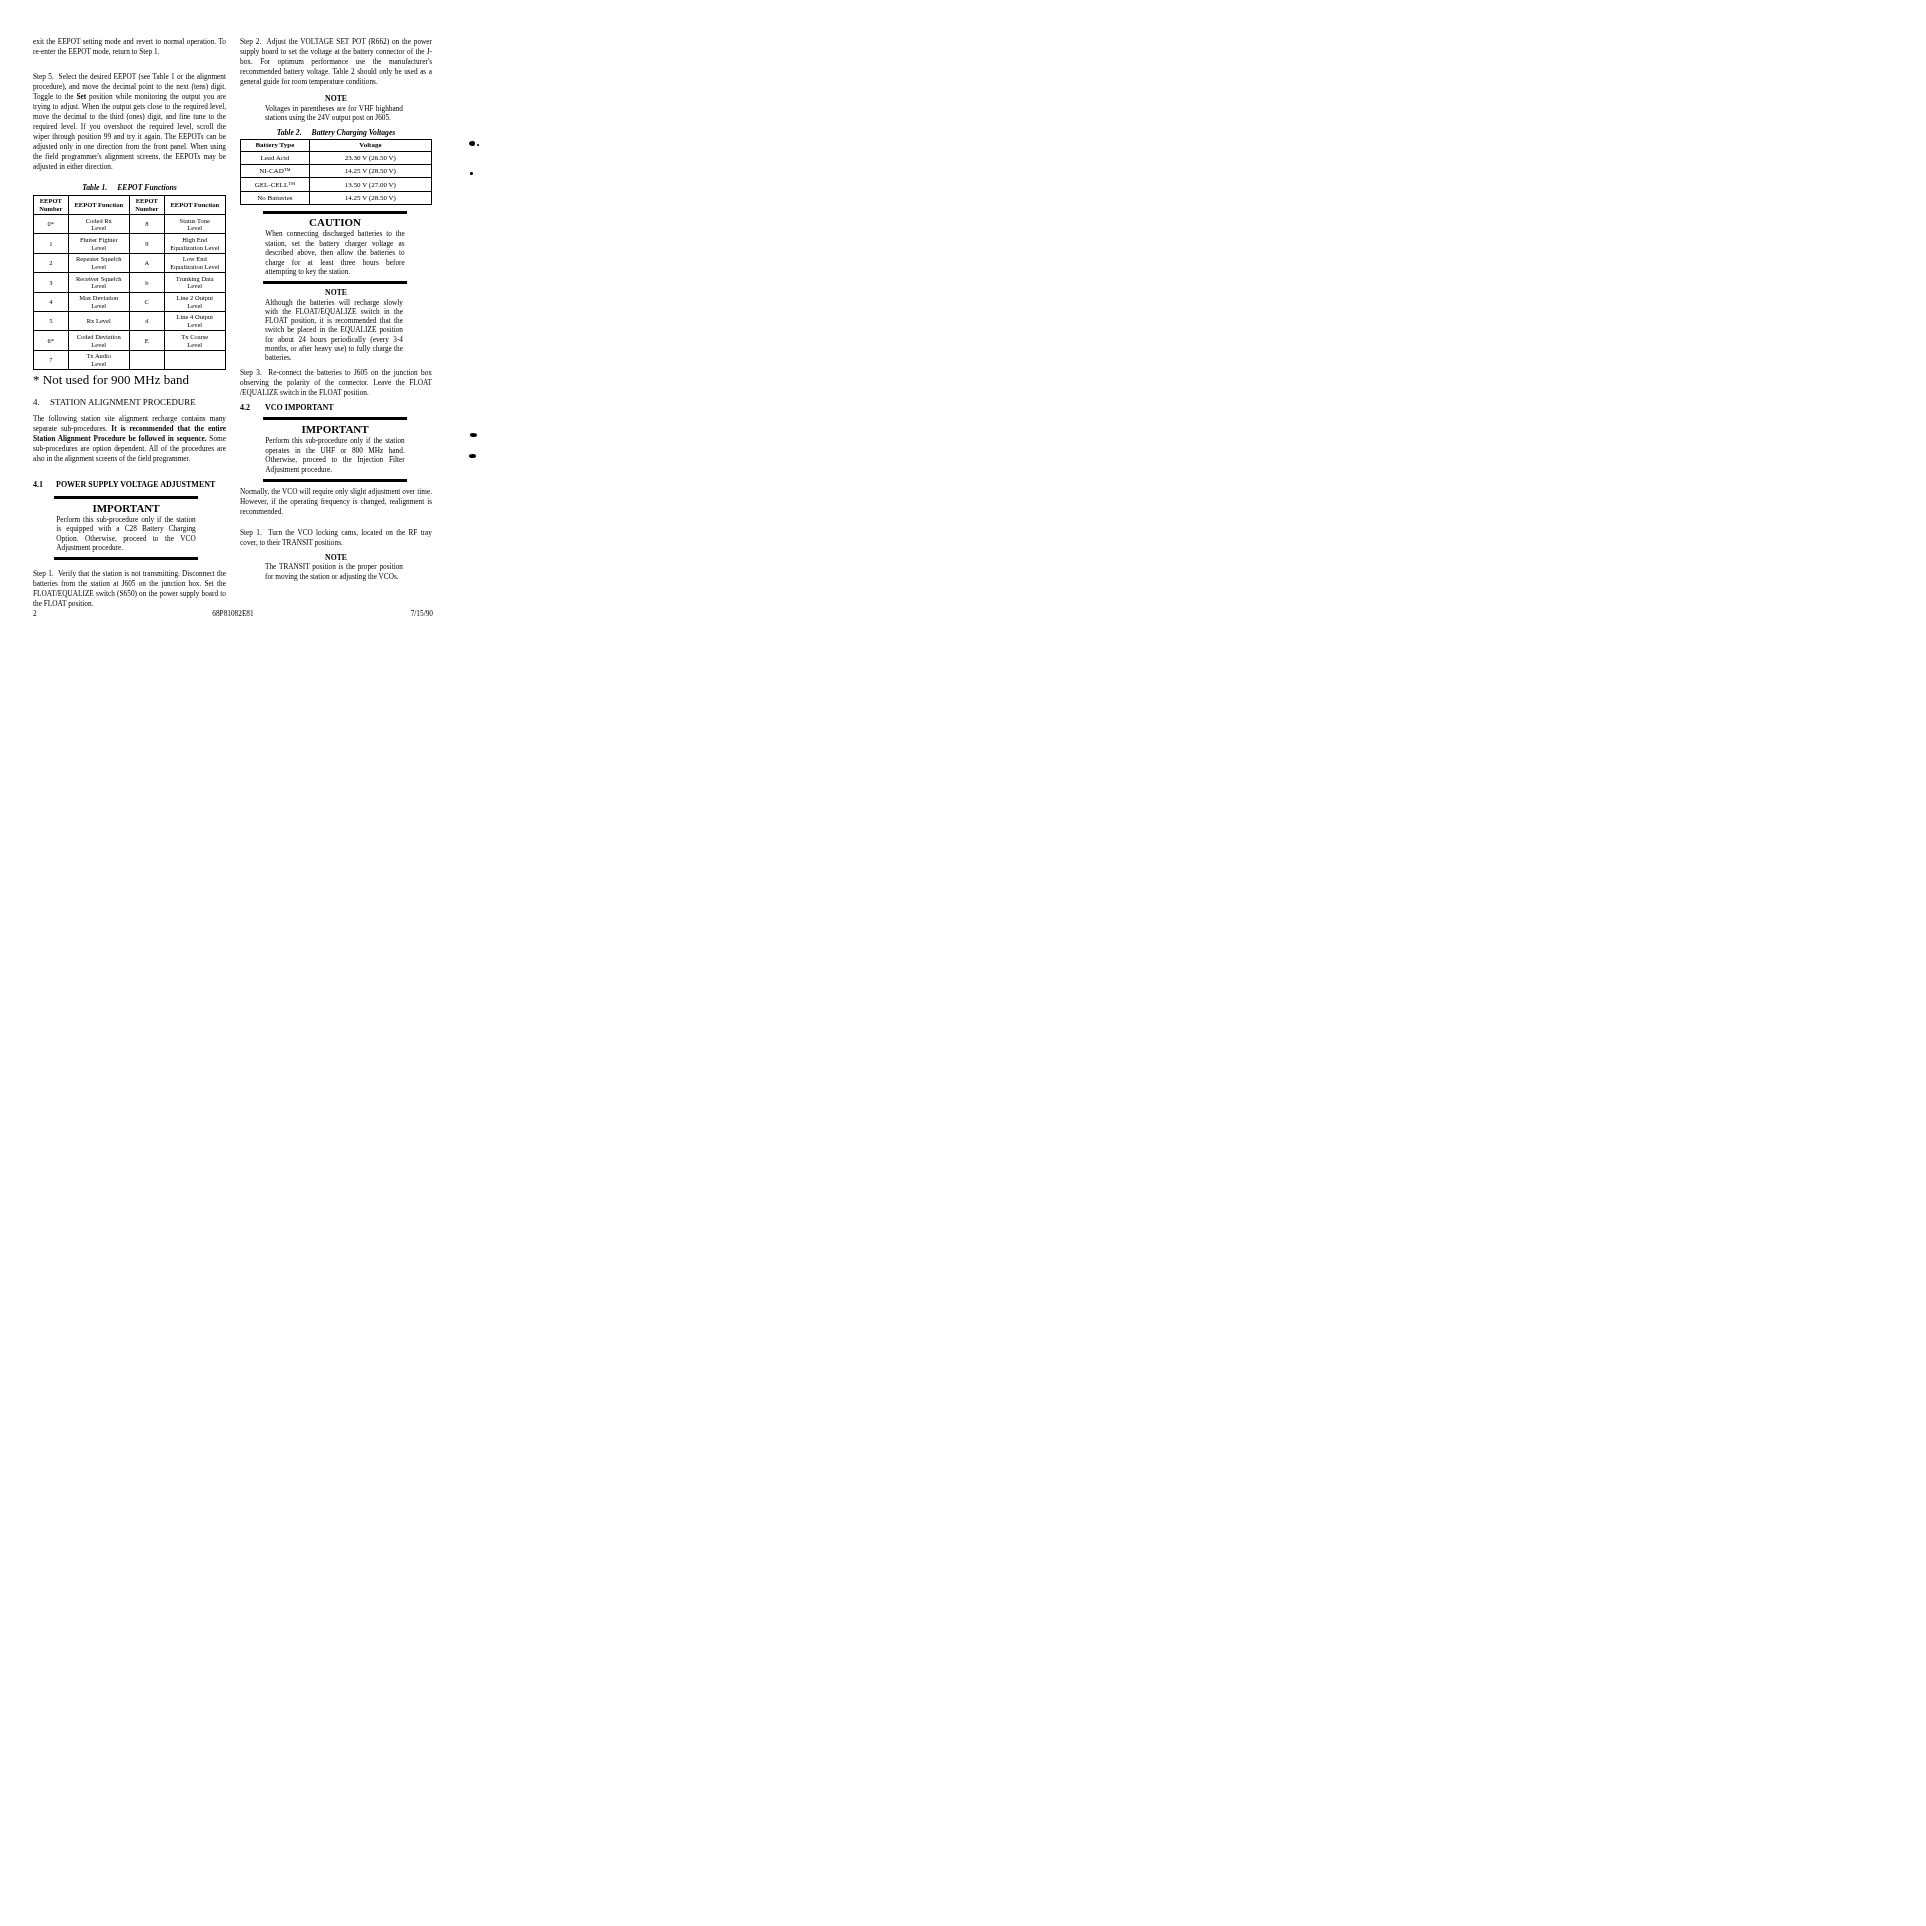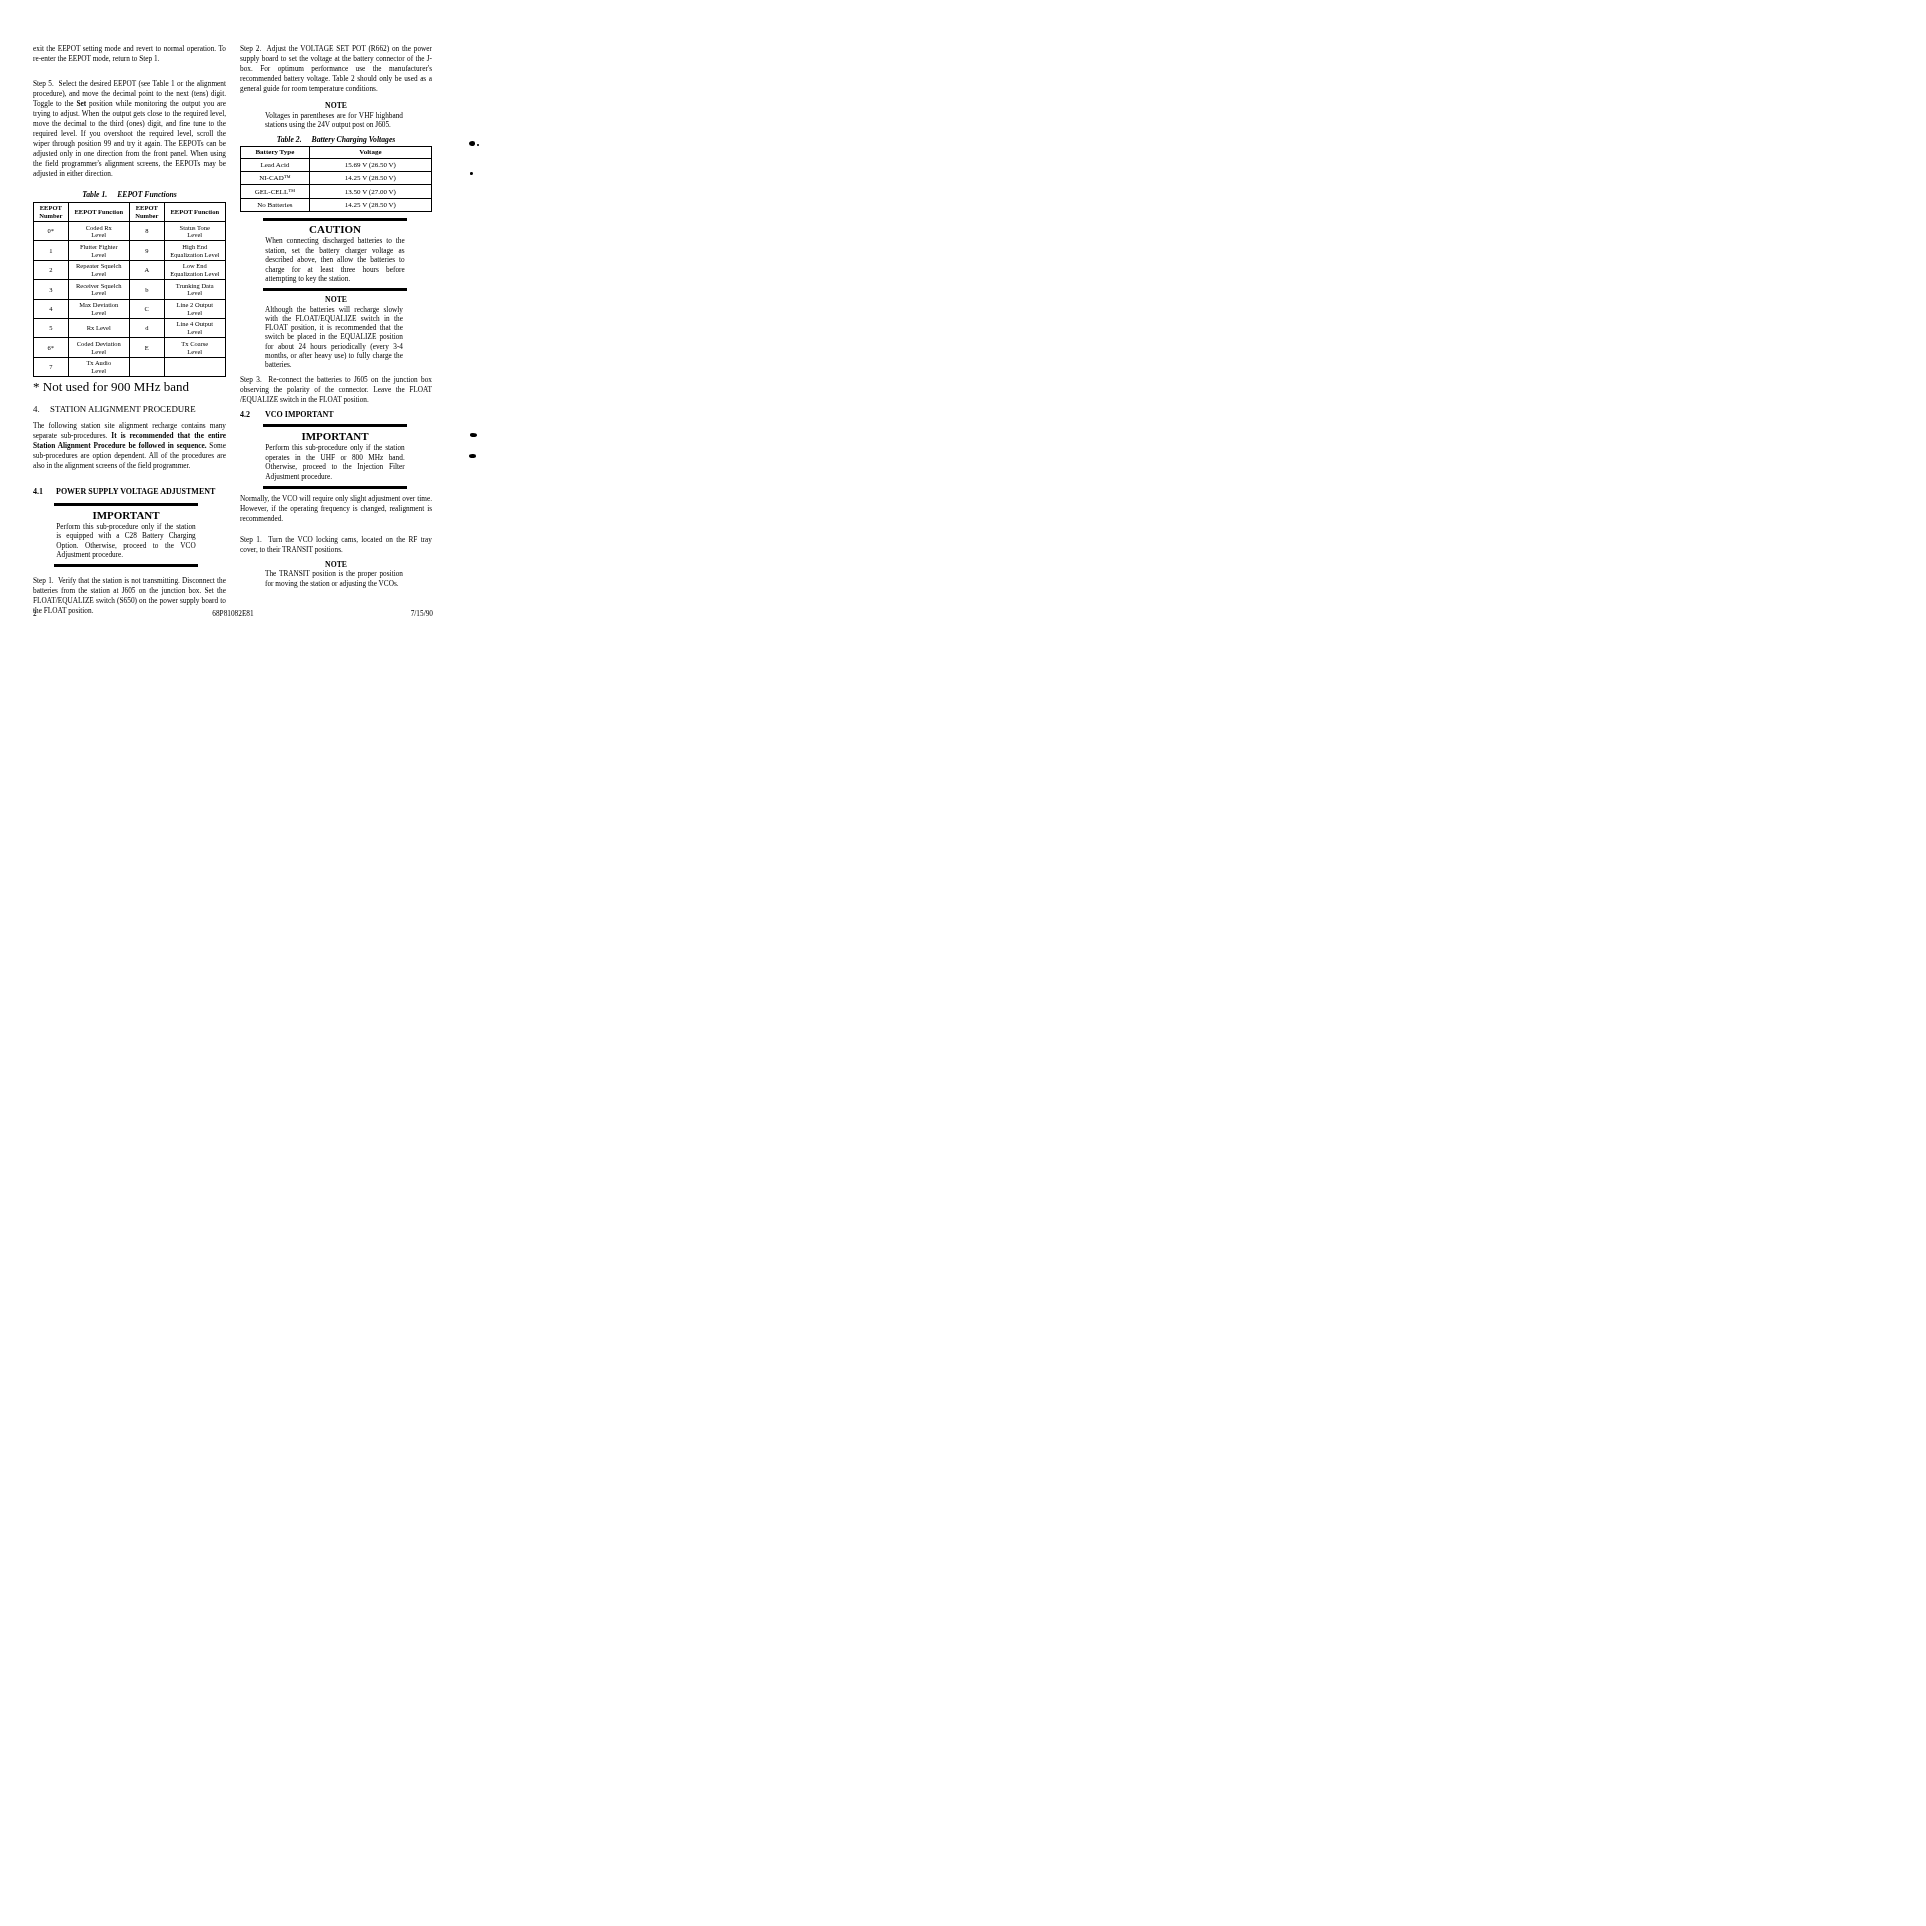--- a/index.html
+++ b/index.html
@@ -1,18 +1,18 @@
 <!DOCTYPE html>
 <html style="font-size:6.2px"><head>
 <meta charset="utf-8">
 <style>
   html,body{margin:0;padding:0;background:#ffffff;}
   .page{position:relative;width:484px;height:636px;background:#fff;color:#000;
         font-family:"Liberation Serif","DejaVu Serif",serif;overflow:hidden;}
-  .col{position:absolute;top:7px;}
+  .col{position:absolute;top:0;}
   .col-left{left:33px;width:193px;}
   .col-right{left:240px;width:192px;}
   p.body{font-size:7.3px;line-height:10px;text-align:justify;margin:0;}
   .b{font-weight:bold;}
   .caption{font-style:italic;font-weight:bold;font-size:7.7px;text-align:center;}
   .cap-label{margin-right:10px;}
   table{border-collapse:collapse;width:100%;}
   .t1{border:1.5px solid #000;}
   .t1 th,.t1 td{border:1px solid #000;text-align:center;vertical-align:middle;
       white-space:pre-line;font-size:6.5px;line-height:7.7px;padding:1.2px 0.8px;}
@@ -167,21 +167,21 @@
     <table class="t2" style="margin-top:1.9px">
         <thead>
           <tr>
             <th>Battery Type</th>
             <th>Voltage</th>
           </tr>
         </thead>
         <tbody>
           <tr>
             <td>Lead Acid</td>
-            <td>15.69 V (26.50 V)</td>
+            <td>23.30 V (26.50 V)</td>
           </tr>
           <tr>
             <td>NI-CAD™</td>
             <td>14.25 V (28.50 V)</td>
           </tr>
           <tr>
             <td>GEL-CELL™</td>
             <td>13.50 V (27.00 V)</td>
           </tr>
           <tr>

